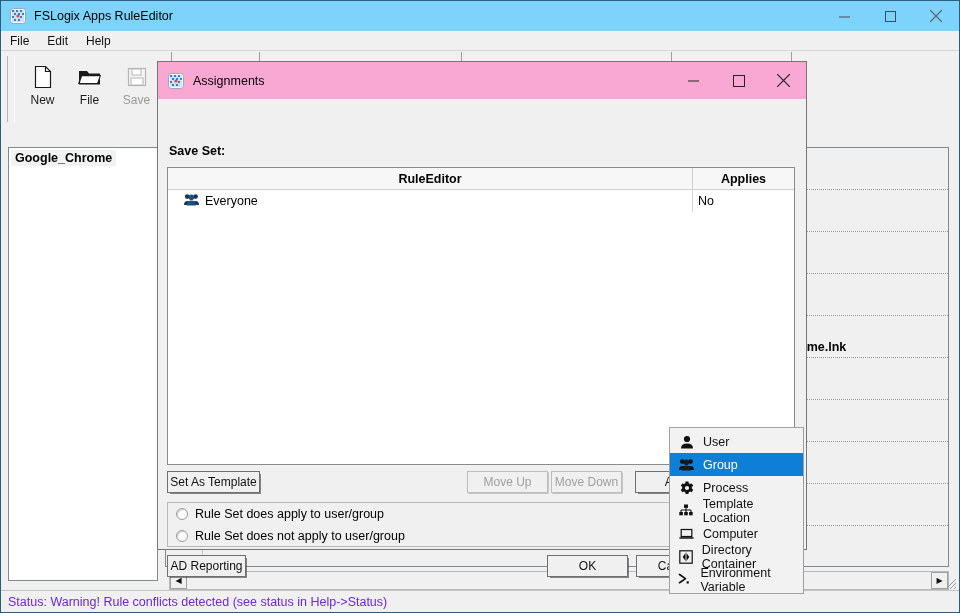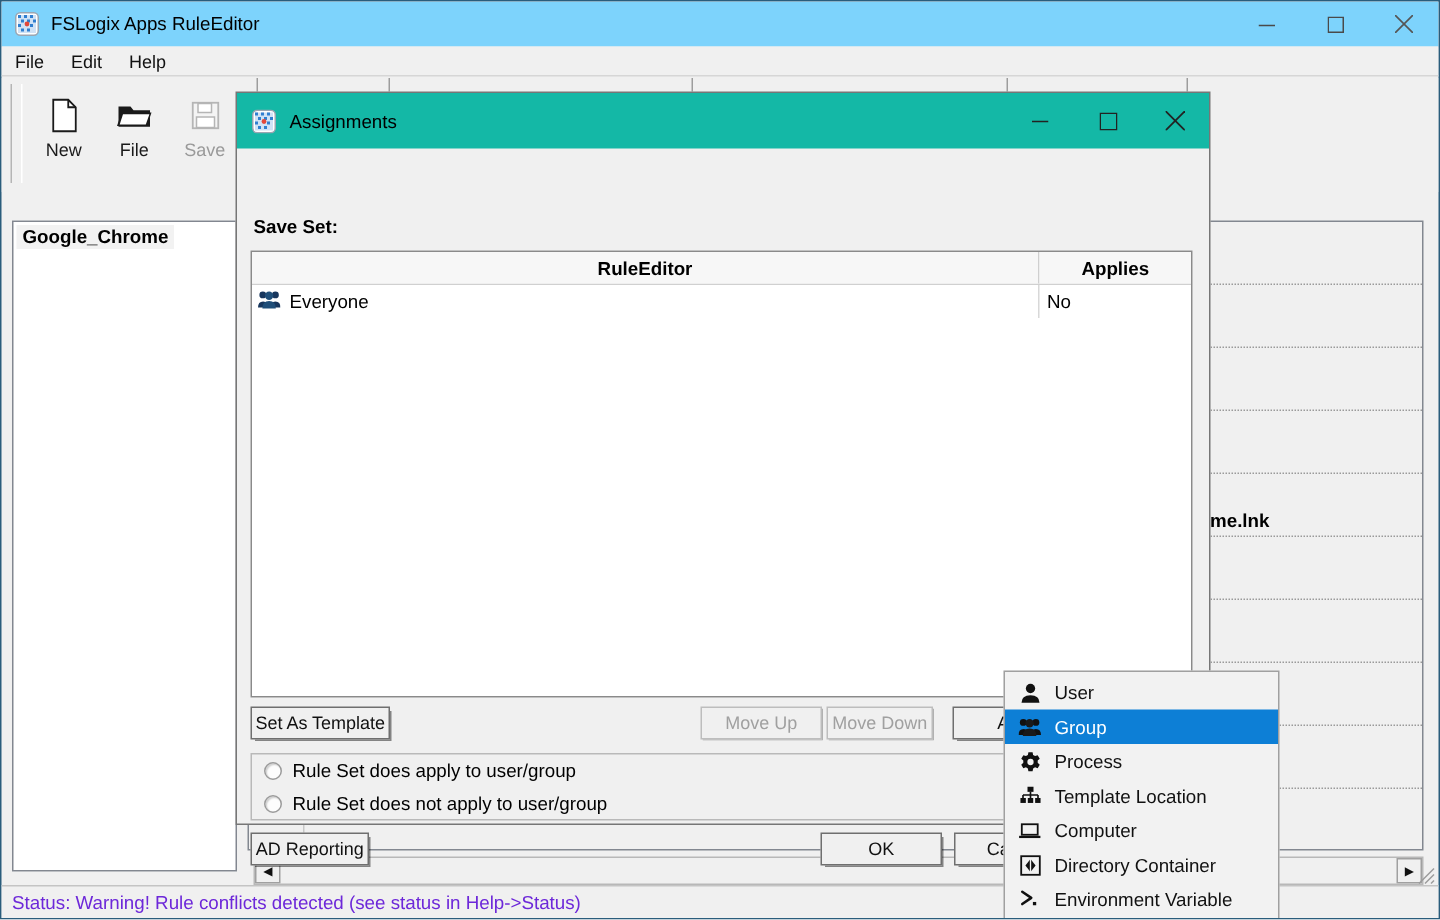--- a/index.html
+++ b/index.html
@@ -224,21 +224,21 @@
     position: absolute;
     left: 156px; top: 60px;
     width: 650px; height: 489px;
     background: #f0f0f0;
     border: 1px solid #767676;
     box-sizing: border-box;
     box-shadow: 0 0 0 0 rgba(0,0,0,0);
   }
   .dlg-titlebar {
     height: 37px;
-    background: #14b8a6;
+    background: #f9a8d4;
     display: flex;
     align-items: center;
     position: relative;
   }
   .dlg-title-icon { margin-left: 10px; width:16px; height:16px; display:block; }
   .dlg-title-text { margin-left: 9px; font-size: 12.5px; }
   .dlg-winbtns { position:absolute; right:0; top:0; height:37px; display:flex; }
   .dlg-winbtn {
     width: 45px; height: 37px;
     display:flex; align-items:center; justify-content:center;
@@ -279,21 +279,21 @@
   .lv-col.applies { width: 101px; border-right: none; }
   .lv-row {
     display: flex;
     height: 22px;
     align-items: center;
   }
   .lv-cell-assignment {
     width: 525px;
     display: flex;
     align-items: center;
-    padding-left: 4px;
+    padding-left: 16px;
     box-sizing: border-box;
     border-right: 1px solid #d8d8d8;
     height: 22px;
   }
   .lv-cell-applies {
     width: 101px;
     padding-left: 5px;
     box-sizing: border-box;
     font-size: 12.5px;
   }
@@ -346,22 +346,22 @@
   }
   .radio-label { margin-left: 7px; font-size: 12.5px; }
 
   .btn-ad-reporting { position:absolute; left: 9px; top: 456px; width: 79px; height: 22px; }
   .btn-ok     { position:absolute; left: 389px; top: 456px; width: 81px; height: 22px; }
   .btn-cancel { position:absolute; left: 478px; top: 456px; width: 81px; height: 22px; }
 
   
   .menu {
     position: absolute;
-    left: 668px; top: 446px;
-    width: 184px;
+    left: 668px; top: 426px;
+    width: 135px;
     background: #f2f2f2;
     border: 1px solid #a0a0a0;
     box-sizing: border-box;
     padding: 2px 0;
     z-index: 50;
   }
   .menu-item {
     height: 23px;
     display: flex;
     align-items: center;

